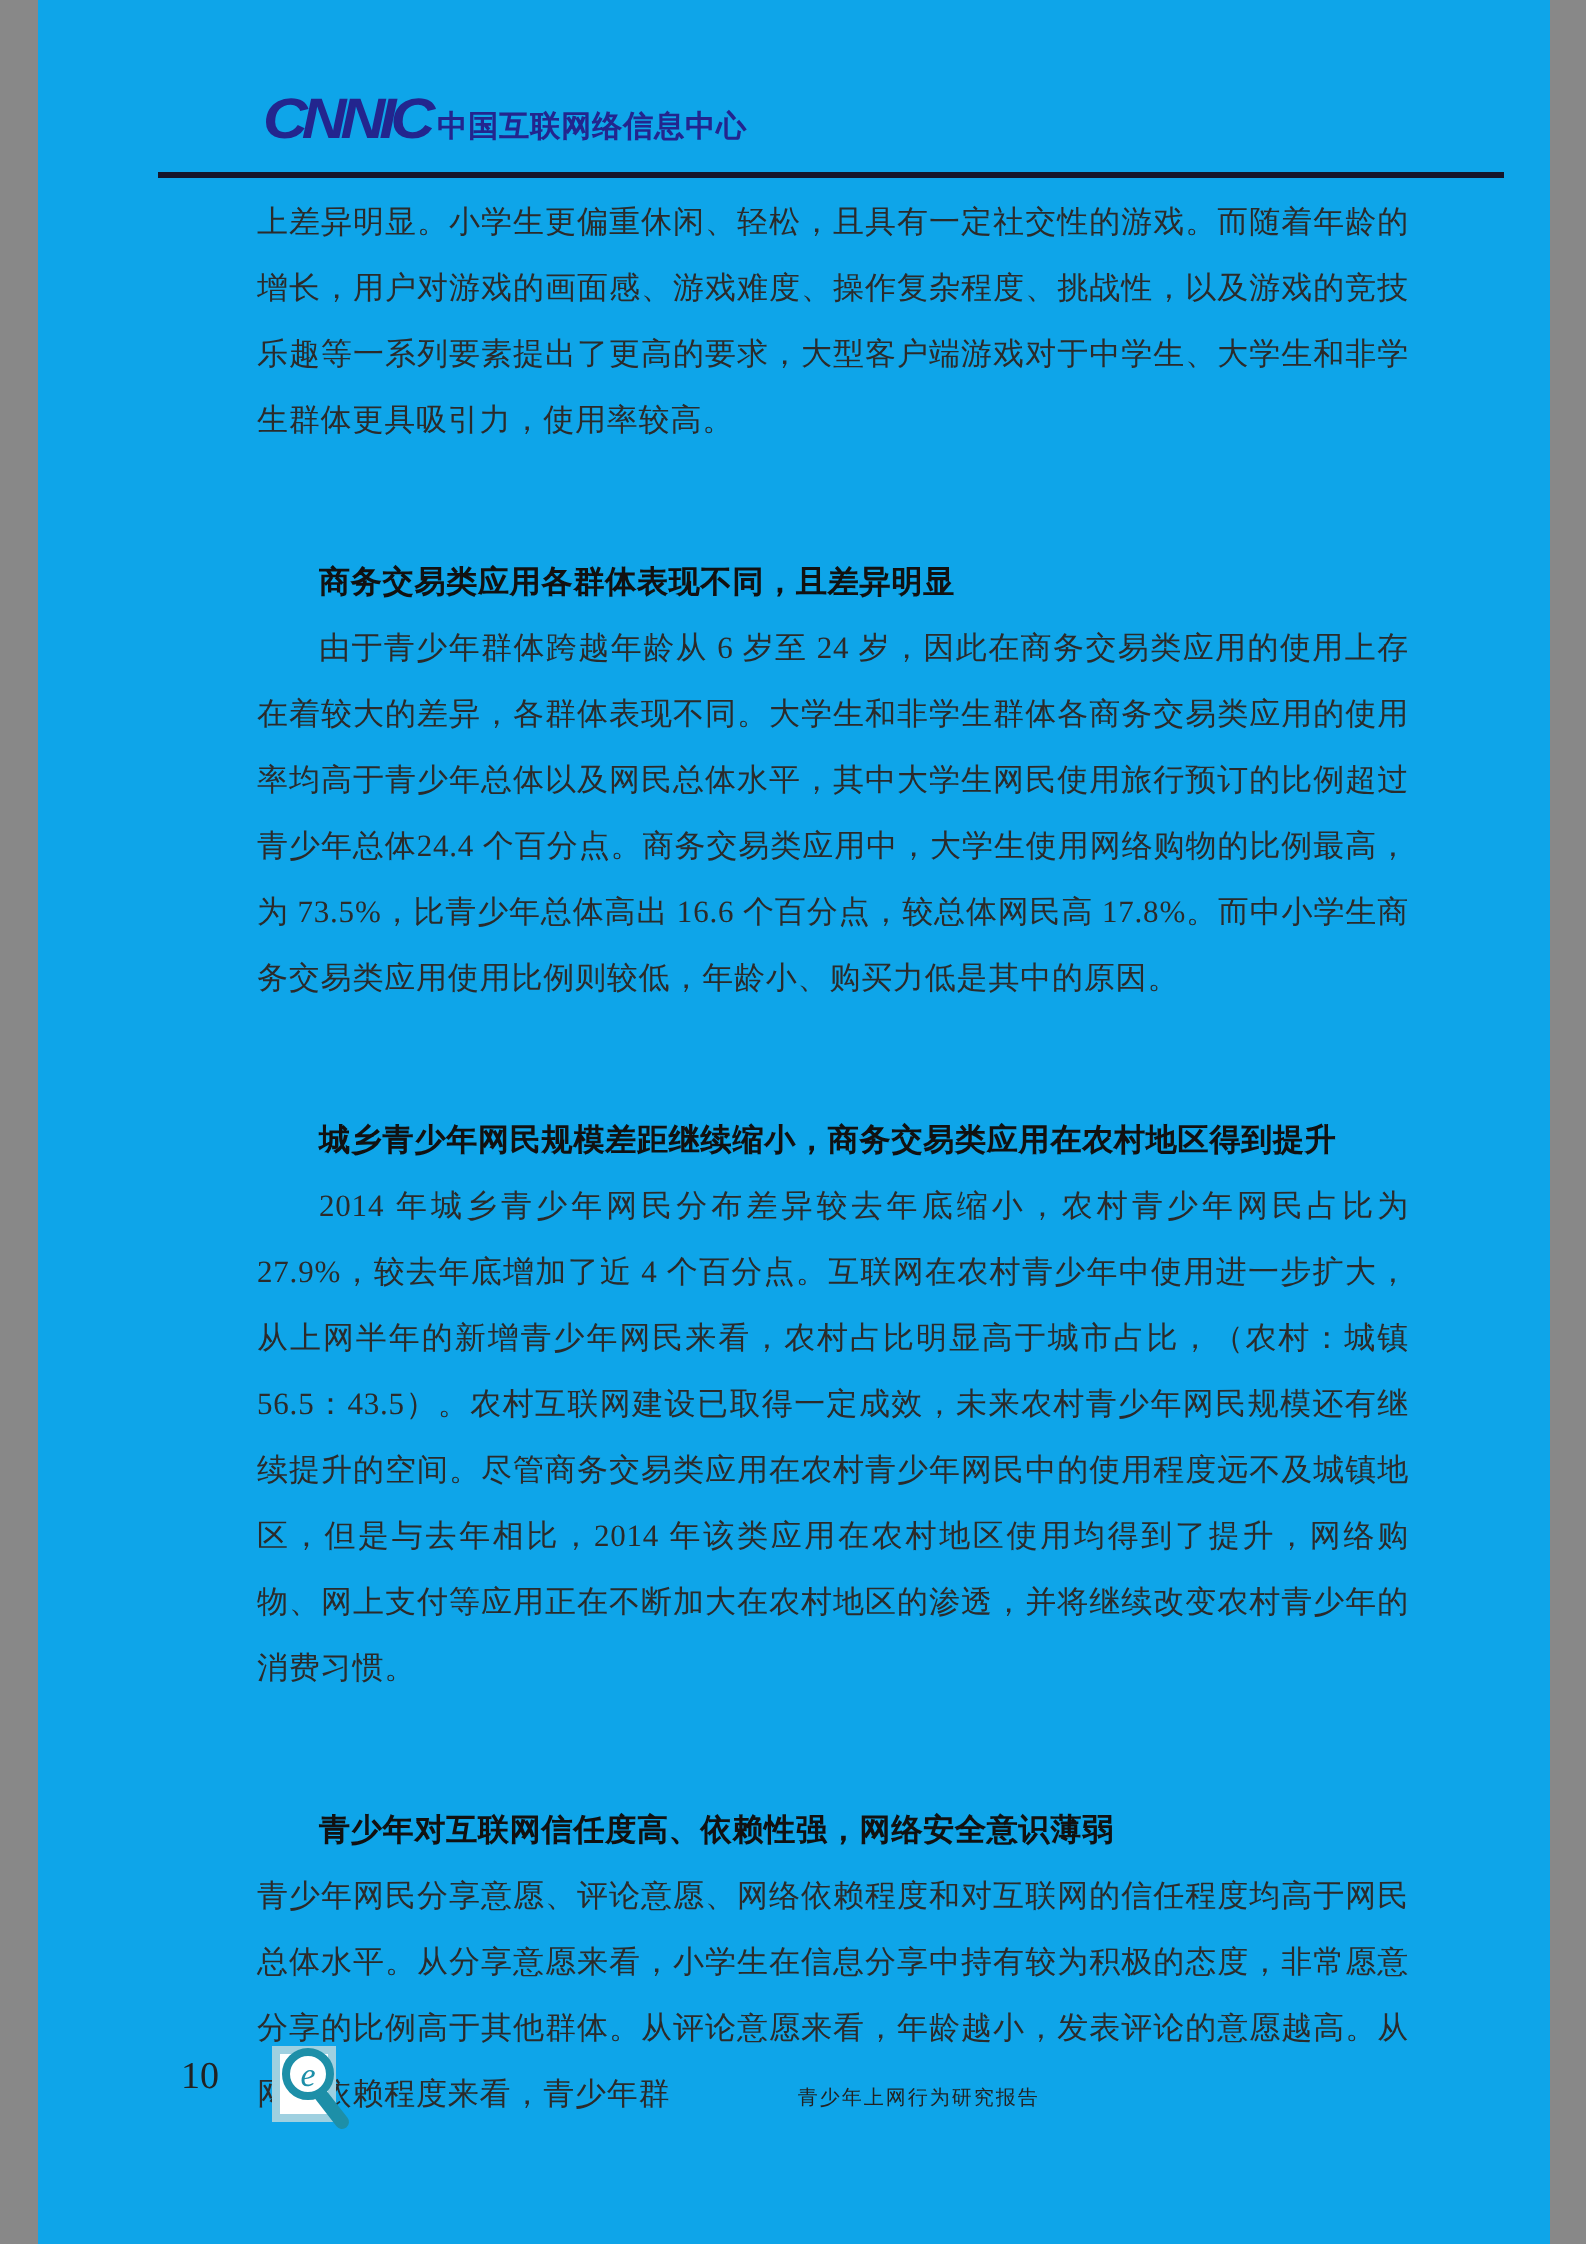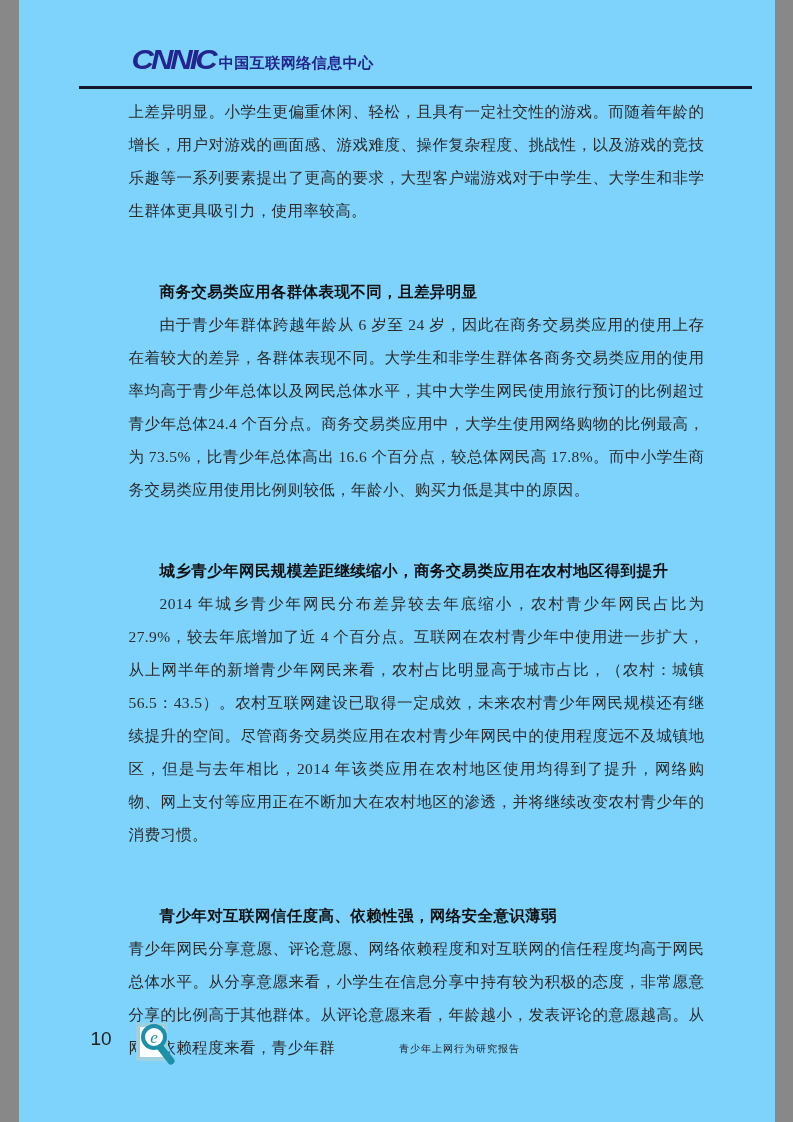--- a/index.html
+++ b/index.html
@@ -2,21 +2,21 @@
 <html><head>
 <meta charset="utf-8">
 <style>
   * { margin: 0; padding: 0; box-sizing: border-box; }
   html, body { background: #888; }
   .page {
     position: relative;
     width: 756px;
     height: 1122px;
     margin: 0 auto;
-    background: #7dd3fc;
+    background: #0ea5e9;
     overflow: hidden;
     font-family: "Liberation Serif", serif;
   }
   
   .header { position: absolute; top: 0; left: 0; width: 100%; height: 90px; }
   .logo-row {
     position: absolute;
     left: 113px;
     top: 44px;
     display: flex;
@@ -68,21 +68,21 @@
     color: #111;
     text-indent: 2em;
     margin-top: 48px;
   }
   
   .footer { position: absolute; left: 0; top: 1015px; width: 100%; height: 80px; }
   .page-number {
     position: absolute;
     left: 72px;
     top: 13px;
-    font-family: Liberation Sans, sans-serif;
+    font-family: Liberation Serif, serif;
     font-size: 19px;
     color: #222;
   }
   .footer-logo {
     position: absolute;
     left: 116px;
     top: 6px;
     width: 44px;
     height: 50px;
   }

